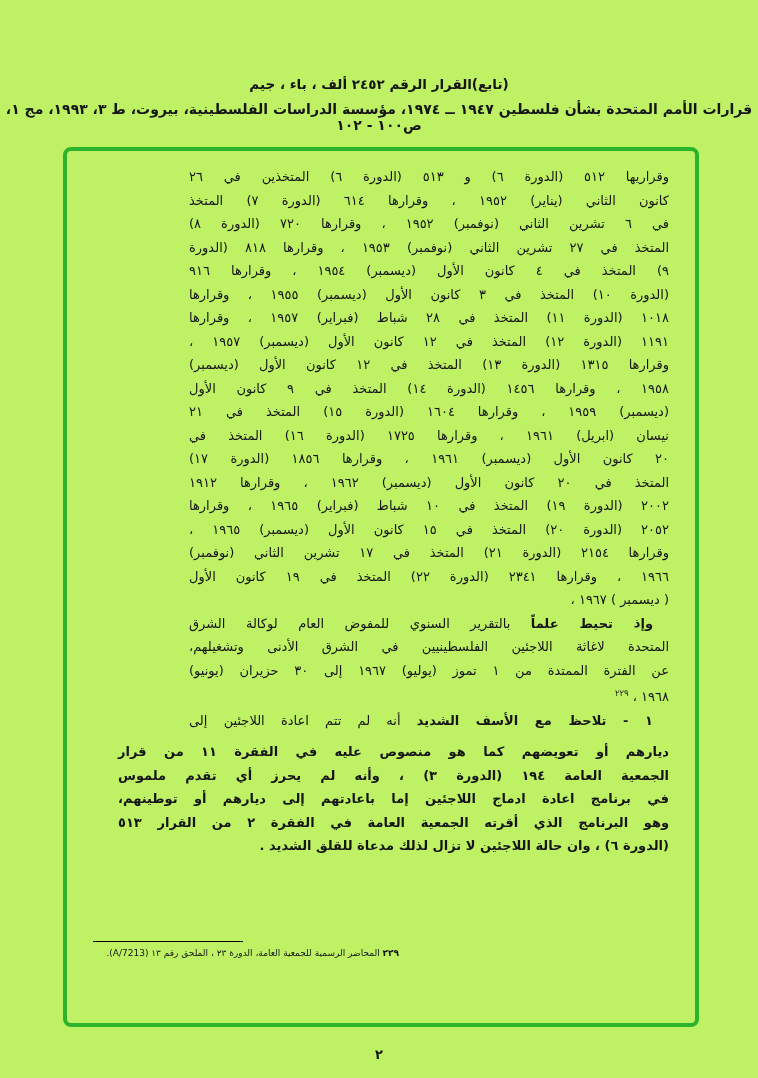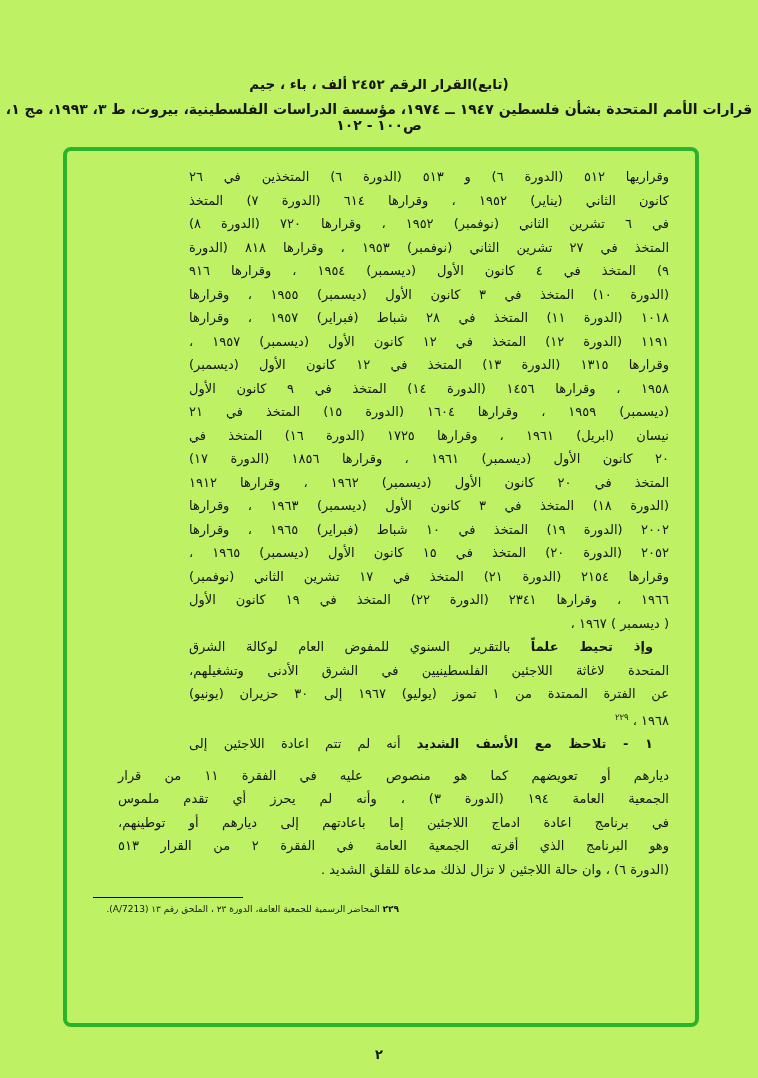--- a/index.html
+++ b/index.html
@@ -51,27 +51,27 @@
   }
   .col-narrow { width: 480px; }
   .col-wide { width: 551px; }
   .line {
     text-align: justify;
     text-align-last: justify;
   }
   .lines .line:last-child { text-align-last: right; }
   .end { text-align-last: right; }
   .indent { padding-right: 16px; }
-  .para3 { margin-top: 8px; }
+  .para3 { margin-top: 8px; font-weight: bold; }
   .line strong { font-weight: bold; }
   sup { font-size: 8.5px; }
   .footnote {
     position: absolute;
     left: 26px;
-    top: 746px;
+    top: 790px;
     width: 306px;
     direction: rtl;
     text-align: right;
     font-size: 9px;
     line-height: 13px;
   }
   .footnote-rule {
     width: 150px;
     height: 1px;
     background: #000;
@@ -109,21 +109,20 @@
           <div class="line">٩) المتخذ في ٤ كانون الأول (ديسمبر) ١٩٥٤ ، وقرارها ٩١٦</div>
           <div class="line">(الدورة ١٠) المتخذ في ٣ كانون الأول (ديسمبر) ١٩٥٥ ، وقرارها</div>
           <div class="line">١٠١٨ (الدورة ١١) المتخذ في ٢٨ شباط (فبراير) ١٩٥٧ ، وقرارها</div>
           <div class="line">١١٩١ (الدورة ١٢) المتخذ في ١٢ كانون الأول (ديسمبر) ١٩٥٧ ،</div>
           <div class="line">وقرارها ١٣١٥ (الدورة ١٣) المتخذ في ١٢ كانون الأول (ديسمبر)</div>
           <div class="line">١٩٥٨ ، وقرارها ١٤٥٦ (الدورة ١٤) المتخذ في ٩ كانون الأول</div>
           <div class="line">(ديسمبر) ١٩٥٩ ، وقرارها ١٦٠٤ (الدورة ١٥) المتخذ في ٢١</div>
           <div class="line">نيسان (ابريل) ١٩٦١ ، وقرارها ١٧٢٥ (الدورة ١٦) المتخذ في</div>
           <div class="line">٢٠ كانون الأول (ديسمبر) ١٩٦١ ، وقرارها ١٨٥٦ (الدورة ١٧)</div>
           <div class="line">المتخذ في ٢٠ كانون الأول (ديسمبر) ١٩٦٢ ، وقرارها ١٩١٢</div>
-          <div class="line">(الدورة ١٨) المتخذ في ٣ كانون الأول (ديسمبر) ١٩٦٣ ، وقرارها</div>
           <div class="line">٢٠٠٢ (الدورة ١٩) المتخذ في ١٠ شباط (فبراير) ١٩٦٥ ، وقرارها</div>
           <div class="line">٢٠٥٢ (الدورة ٢٠) المتخذ في ١٥ كانون الأول (ديسمبر) ١٩٦٥ ،</div>
           <div class="line">وقرارها ٢١٥٤ (الدورة ٢١) المتخذ في ١٧ تشرين الثاني (نوفمبر)</div>
           <div class="line">١٩٦٦ ، وقرارها ٢٣٤١ (الدورة ٢٢) المتخذ في ١٩ كانون الأول</div>
           <div class="line">( ديسمبر ) ١٩٦٧ ،</div>
         </div>
 
       <div class="col-narrow">
         <div class="line indent"><strong>وإذ تحيط علماً</strong><span> بالتقرير السنوي للمفوض العام لوكالة الشرق</span></div>
         <div class="line">المتحدة لاغاثة اللاجئين الفلسطينيين في الشرق الأدنى وتشغيلهم،</div>

